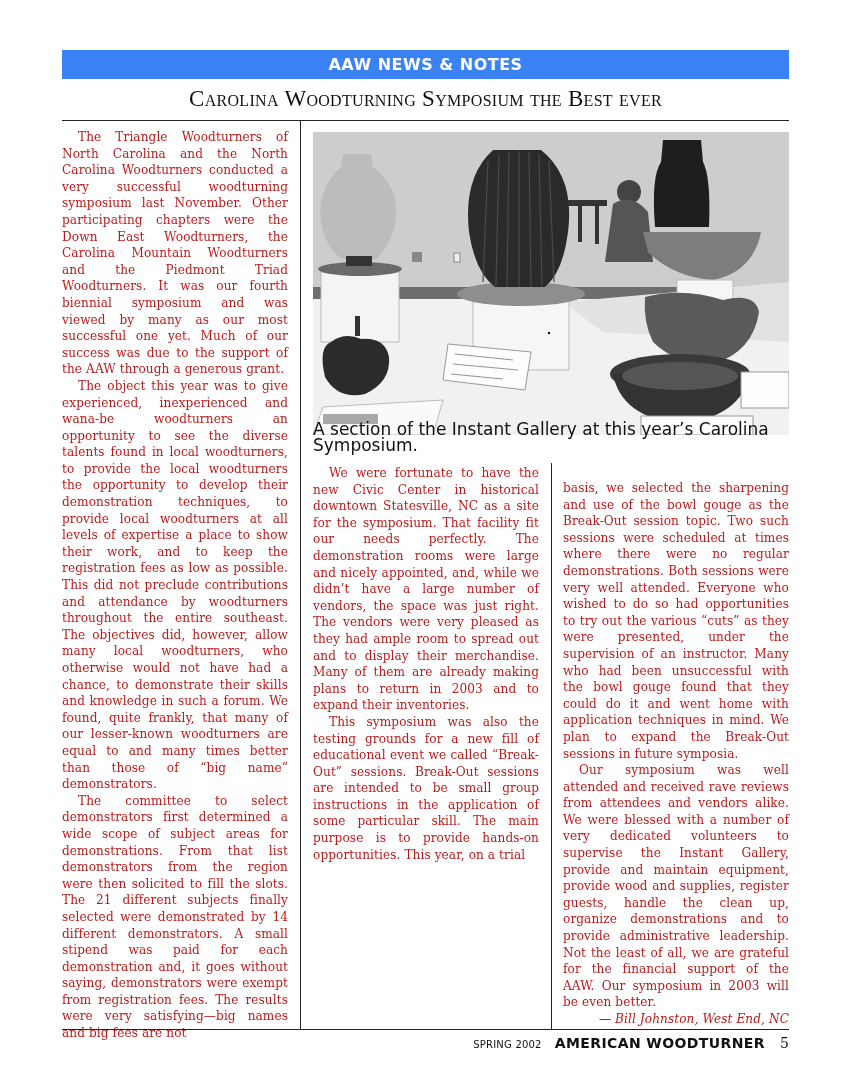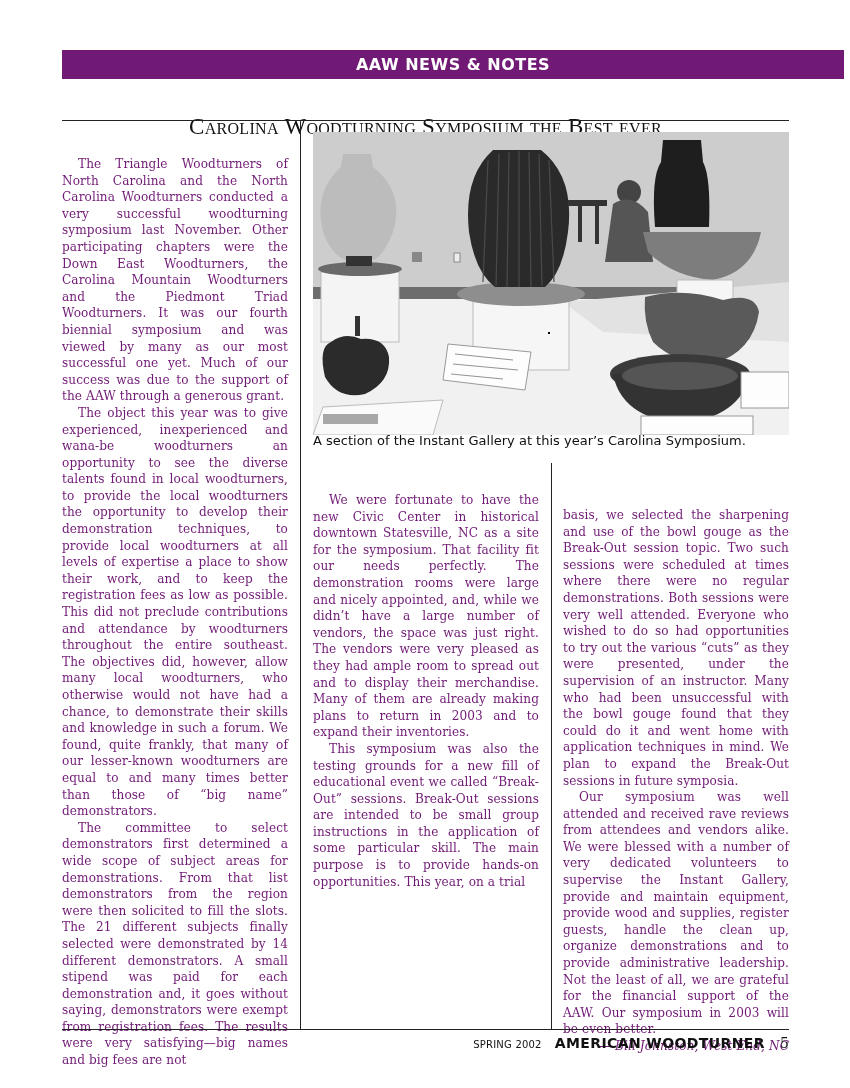--- a/index.html
+++ b/index.html
@@ -1,53 +1,52 @@
 <!DOCTYPE html>
 <html><head>
 <meta charset="utf-8">
 <style>
   html, body { margin: 0; padding: 0; background: #ffffff; }
   body { width: 850px; height: 1088px; position: relative; overflow: hidden; color: #1a1a1a; }
   .banner {
-    position: absolute; left: 62px; top: 50px; width: 782px; height: 29px;
-    background: #701a75; color: #fff; text-align: center;
+    position: absolute; left: 62px; top: 50px; width: 727px; height: 29px;
+    background: #3b82f6; color: #fff; text-align: center;
     font-family: "DejaVu Sans", sans-serif; font-weight: bold; font-size: 16px;
     line-height: 29px; letter-spacing: 0.5px;
   }
   .title {
     position: absolute; left: 62px; top: 84px; width: 727px; text-align: center;
     font-family: "Liberation Serif", serif; font-size: 23px; line-height: 30px;
-    font-variant: small-caps; letter-spacing: 0.3px; color: #111; margin-top: 28px;
+    font-variant: small-caps; letter-spacing: 0.3px; color: #111;
   }
   .rule-top { position: absolute; left: 62px; top: 120px; width: 727px; height: 1px; background: #222; }
   .rule-bottom { position: absolute; left: 62px; top: 1029px; width: 727px; height: 1px; background: #222; }
   .vrule1 { position: absolute; left: 300px; top: 120px; width: 1px; height: 910px; background: #222; }
   .vrule2 { position: absolute; left: 551px; top: 463px; width: 1px; height: 567px; background: #222; }
 
   .col {
     position: absolute; font-family: "DejaVu Serif", serif; font-size: 12.1px;
-    line-height: 16.6px; text-align: justify; color: #701a75;
+    line-height: 16.6px; text-align: justify; color: #b91c1c;
     letter-spacing: 0.1px;
-    margin-top: 27px;
   }
   .col p { margin: 0; text-indent: 16px; }
   .col1 { left: 62px; top: 129px; width: 226px; }
   .col2 { left: 313px; top: 465px; width: 226px; }
   .col3 { left: 563px; top: 480px; width: 226px; }
   .col p.cont { text-indent: 0; }
   .signature { text-align: right; font-style: italic; text-indent: 0 !important; }
 
   .photo {
     position: absolute; left: 313px; top: 132px; width: 476px; height: 303px;
     background: linear-gradient(180deg, #d8d8d8 0%, #cfcfcf 55%, #eeeeee 56%, #f4f4f4 100%);
     overflow: hidden;
   }
   .caption {
-    position: absolute; left: 313px; top: 433px; width: 476px;
-    font-family: "DejaVu Sans", sans-serif; font-size: 13px; line-height: 16px; color: #111;
+    position: absolute; left: 313px; top: 421px; width: 476px;
+    font-family: "DejaVu Sans", sans-serif; font-size: 17px; line-height: 16px; color: #111;
   }
   .footer {
     position: absolute; right: 61px; top: 1033px; height: 18px;
     font-family: "DejaVu Sans", sans-serif; color: #111; white-space: nowrap;
   }
   .footer .season { font-size: 10px; letter-spacing: 0.2px; text-align: right; }
   .footer .mag { font-size: 14px; font-weight: bold; letter-spacing: 0.4px; margin-left: 8px; }
   .footer .pnum { font-family: "DejaVu Serif", serif; font-size: 14px; margin-left: 10px; }
 </style>
 </head>

